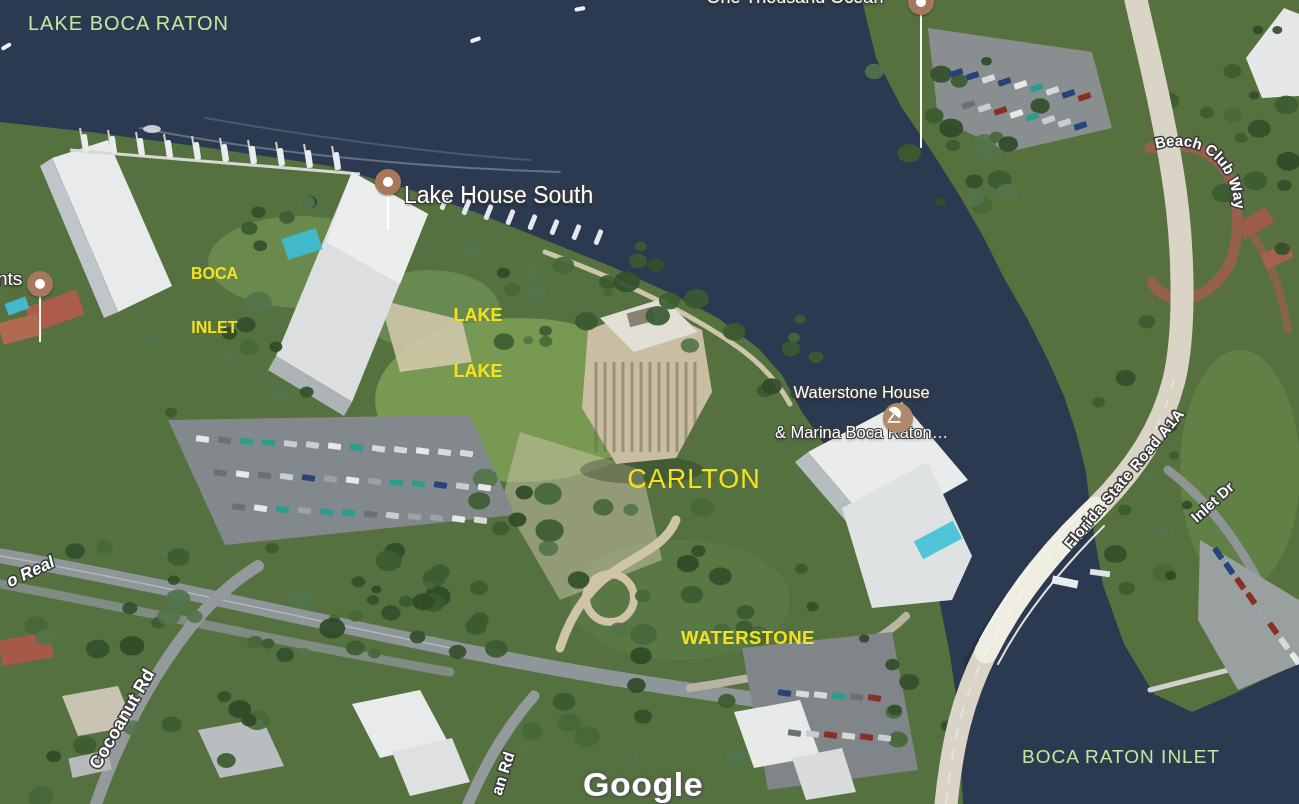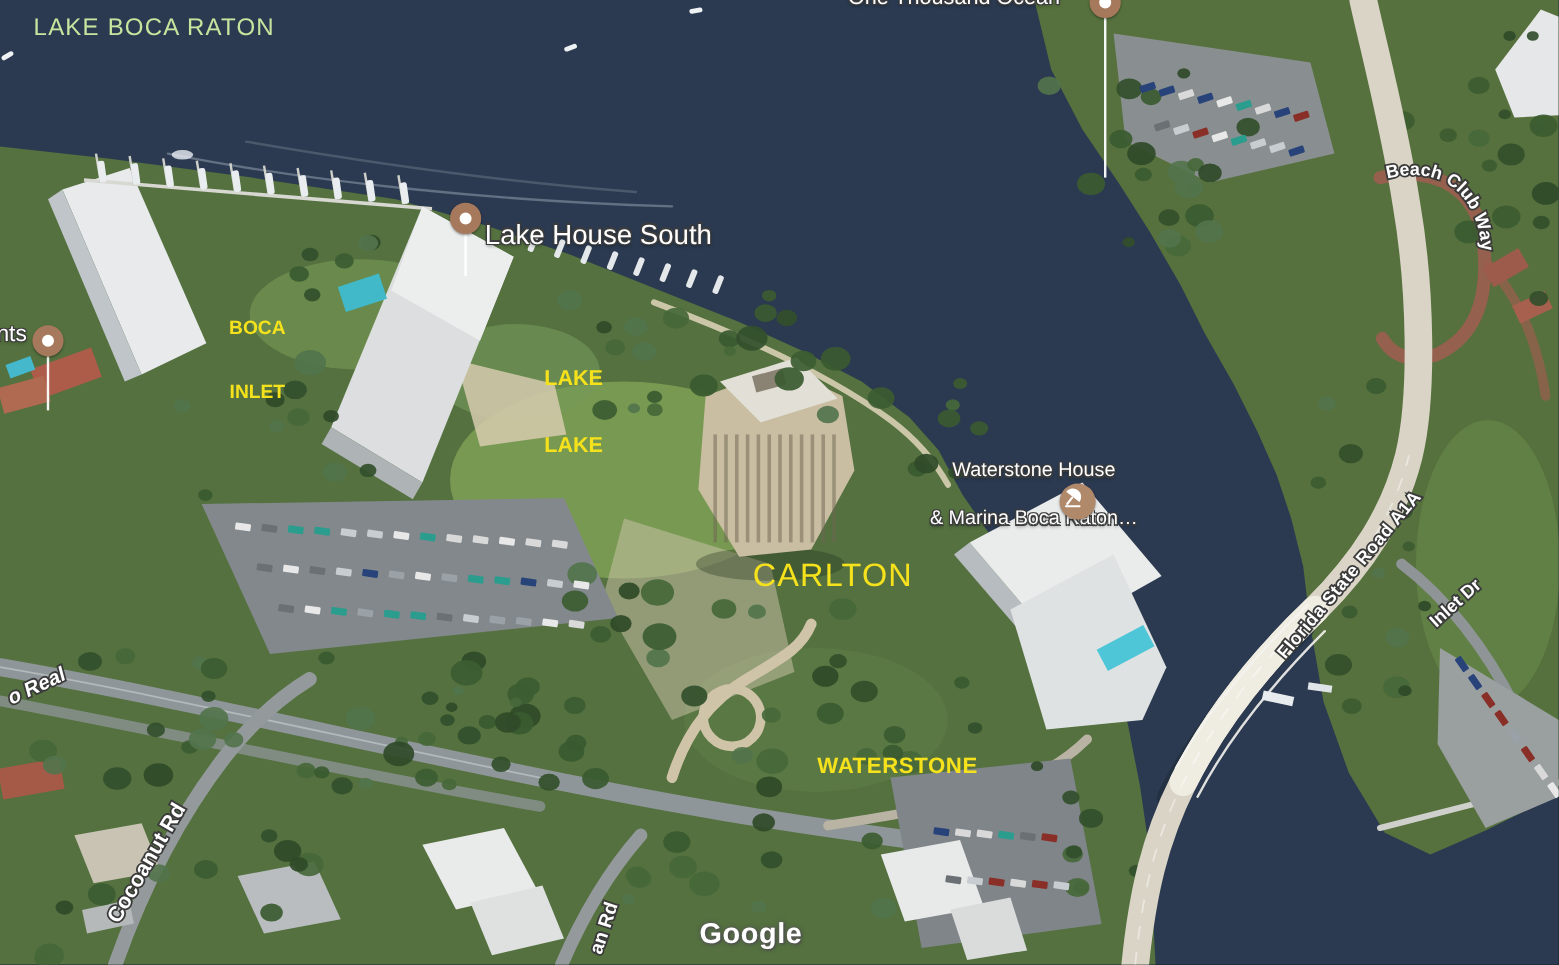--- a/index.html
+++ b/index.html
@@ -13,21 +13,21 @@
   .poi{color:#fff;font-weight:500;
        text-shadow:-1px -1px 0 #3c3c3c,1px -1px 0 #3c3c3c,-1px 1px 0 #3c3c3c,
                    1px 1px 0 #3c3c3c,0 2px 3px rgba(0,0,0,.45);}
   .pin{position:absolute;width:10px;height:10px;background:#fff;
        border:8px solid #a6795c;border-radius:50%;
        box-shadow:0 1px 2px rgba(0,0,0,.4);}
   .stem{position:absolute;width:2px;background:rgba(255,255,255,.95);}
   .poi-icon{position:absolute;width:30px;height:30px;border-radius:50%;
        background:#b0886a;display:flex;align-items:center;justify-content:center;
        box-shadow:0 1px 2px rgba(0,0,0,.4);}
-  #google-wm{color:#fff;font-size:24px;font-weight:700;letter-spacing:.5px;
+  #google-wm{color:#fff;font-size:34px;font-weight:700;letter-spacing:.5px;
        text-shadow:0 0 4px #555,0 0 2px #666,1px 1px 2px #444;}
   .roadtext{fill:#fff;stroke:#3a3a3a;stroke-width:3px;paint-order:stroke;
        font-weight:600;font-family:"Liberation Sans",sans-serif;}
 </style>
 </head>
 <body>
 
 <div id="stage">
 
 <svg width="1299" height="804" viewBox="0 0 1299 804">
@@ -492,20 +492,21 @@
   <svg width="22" height="22" viewBox="-11 -11 22 22" fill="#fff">
     <g transform="rotate(38)">
       <path d="M-7,0 A7,7 0 0 1 7,0 Z"></path>
       <rect x="-0.9" y="0" width="1.8" height="8.5" rx="0.9"></rect>
     </g>
     <rect x="-6.5" y="7" width="13" height="1.8" rx="0.9"></rect>
   </svg>
 </div>
 
 <div class="lbl water-lbl" style="left:28px;top:12px;">LAKE BOCA RATON</div>
+<div class="lbl water-lbl" style="left:1022px;top:746px;font-size:19px;">BOCA RATON INLET</div>
 
 <div class="lbl ylbl" style="left:210px;top:233px;font-size:16px;line-height:27px;">
   <span>BOCA</span><br>
   <span>INLET</span>
 </div>
 <div class="lbl ylbl" style="left:473px;top:273px;font-size:18px;line-height:28px;text-align:center;">
   <span>LAKE</span><br>
   <span>LAKE</span>
 </div>
 <div class="lbl ylbl" style="left:694px;top:464px;font-size:27px;font-weight:400;letter-spacing:1px;">CARLTON</div>

